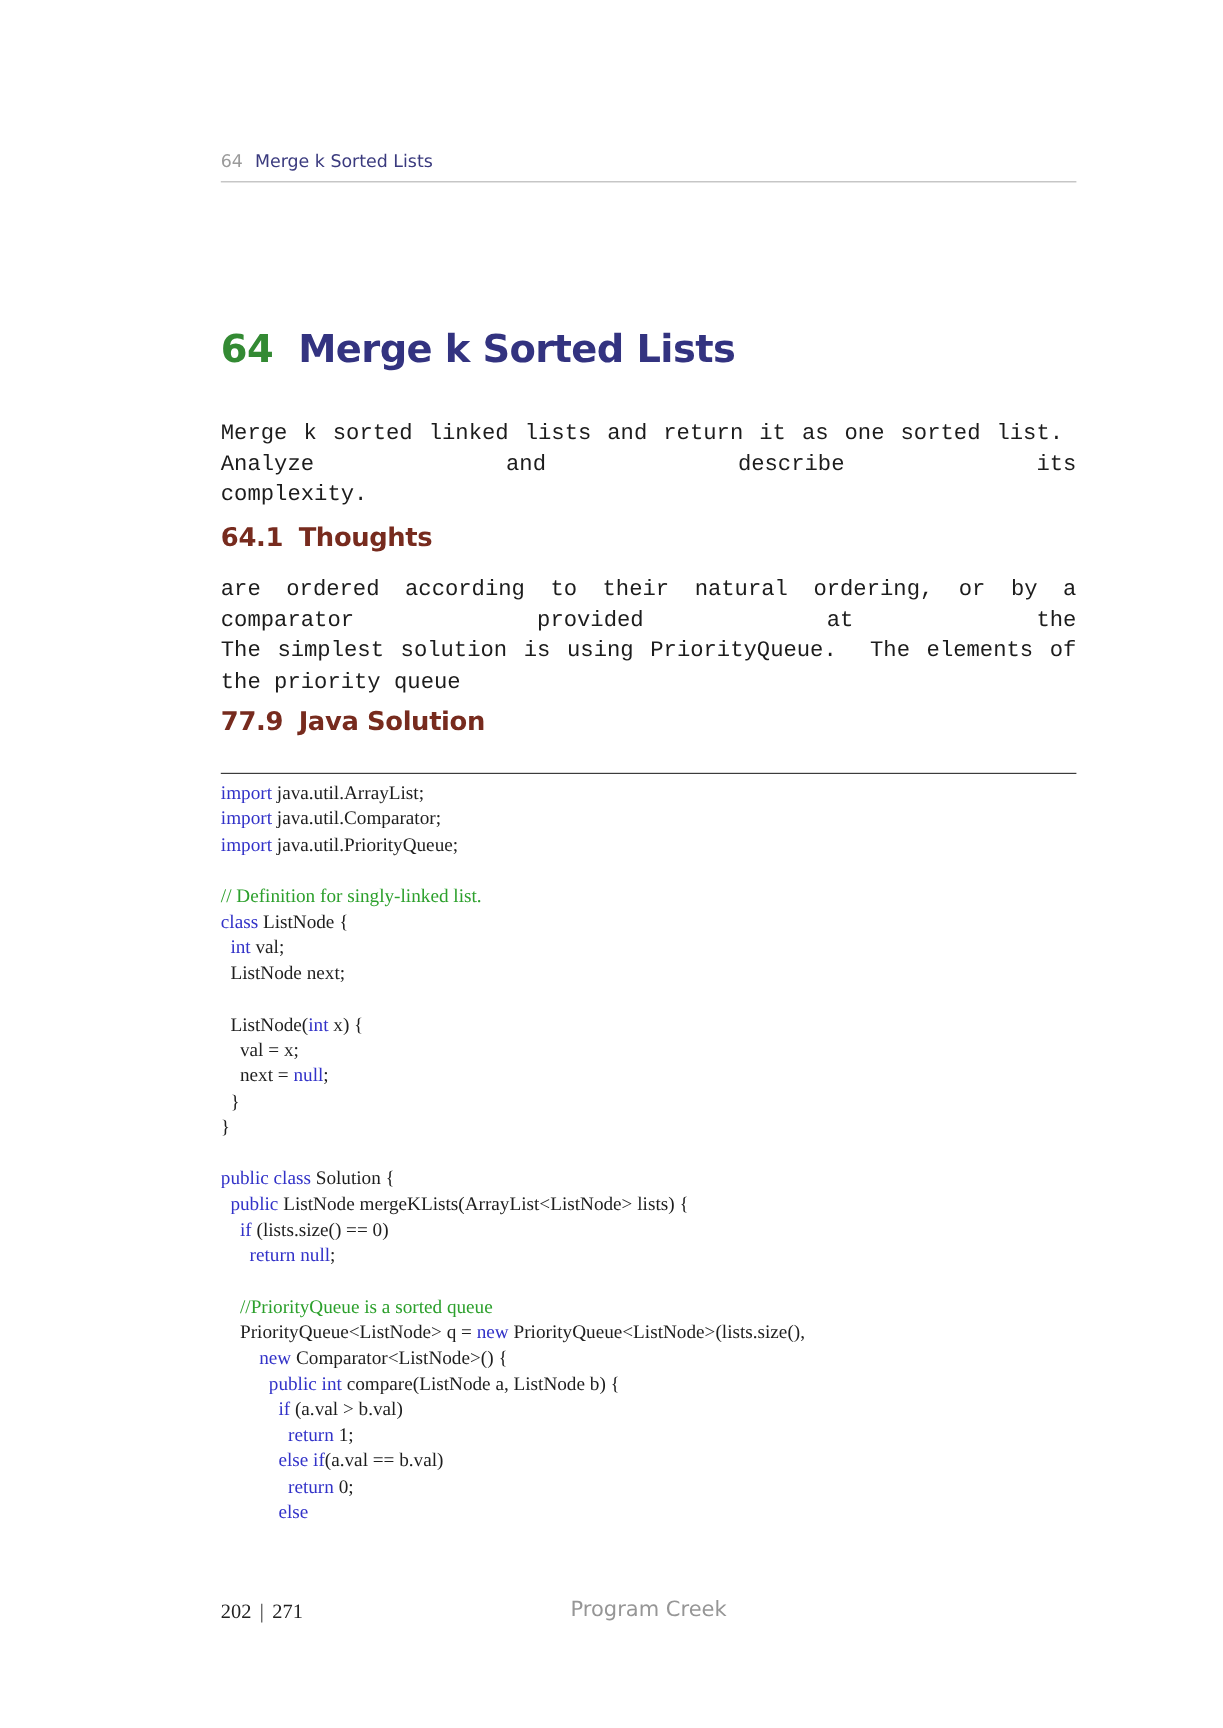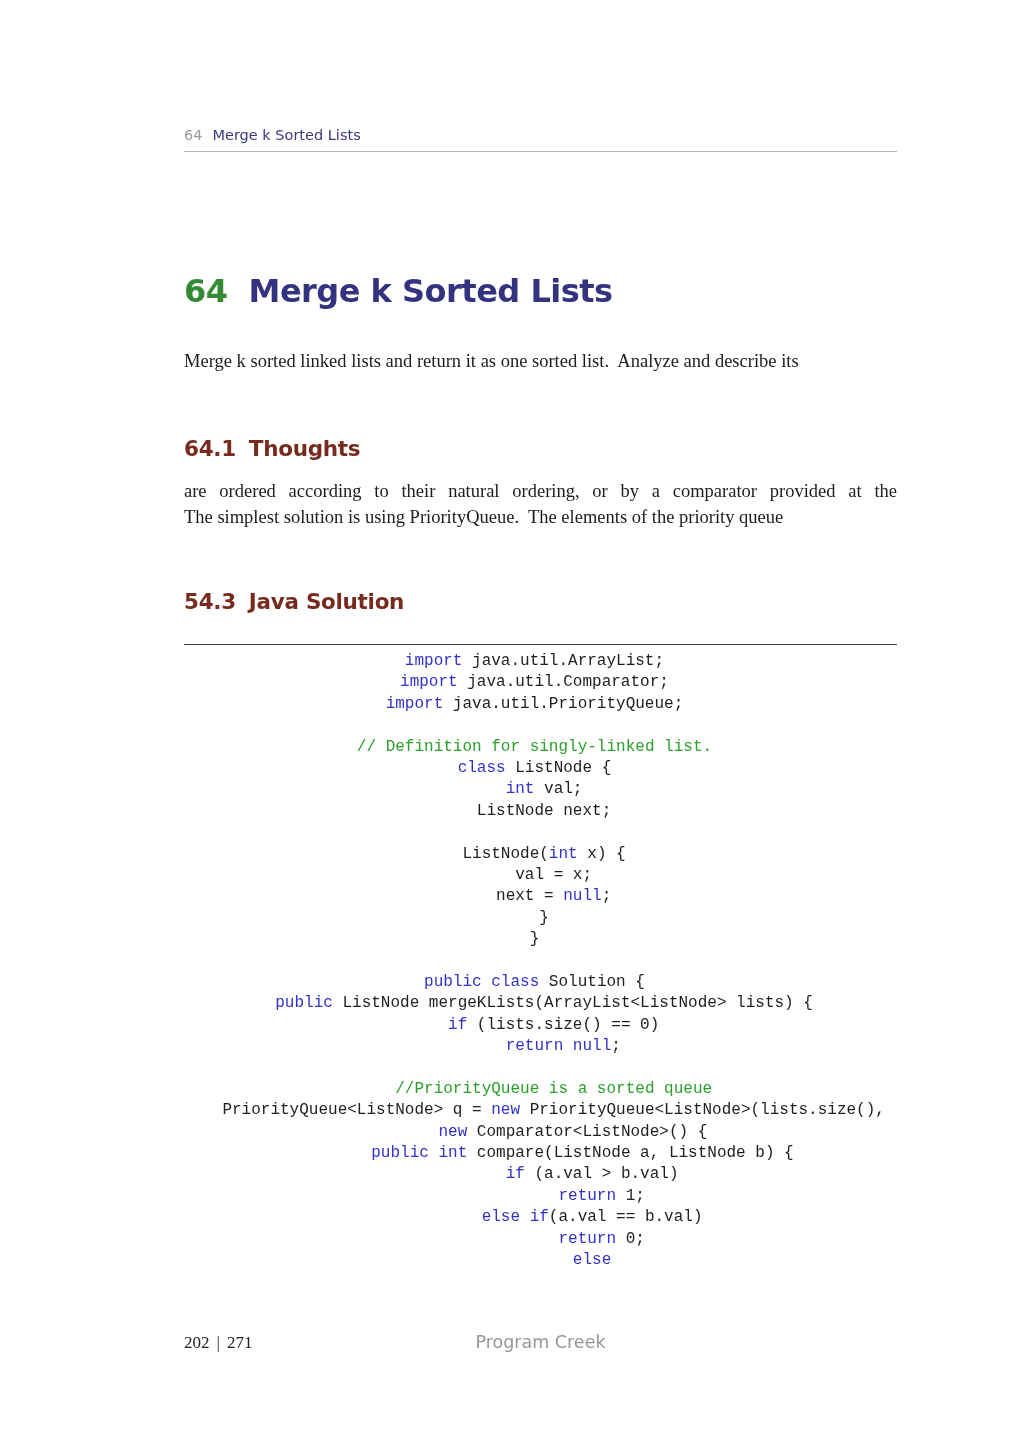--- a/index.html
+++ b/index.html
@@ -20,42 +20,42 @@
   .chapter-title {
     position:absolute; top:272px; left:0; margin:0; white-space:nowrap;
     font-family:"DejaVu Sans", sans-serif; font-weight:bold; font-size:32px;
     letter-spacing:-0.5px; line-height:38px;
   }
   .ct-num  { color:var(--chapter-number-green); margin-right:21px; }
   .ct-text { color:var(--title-navy); }
 
   .para {
     position:absolute; left:0; width:713px;
-    font-family:Liberation Serif, serif; font-size:18.5px; line-height:25.5px;
+    font-family:Liberation Mono, monospace; font-size:18.5px; line-height:25.5px;
     color:var(--body-text);
   }
   .jline { text-align:justify; text-align-last:justify; }
   .jline:last-child { text-align-last:left; }
   #intro-paragraph { top:349px; }
   #thoughts-paragraph { top:479px; }
 
   .section-heading {
     position:absolute; left:0; margin:0; white-space:nowrap;
     font-family:"DejaVu Sans", sans-serif; font-weight:bold; font-size:21.5px;
     letter-spacing:-0.3px; color:var(--section-heading-maroon);
   }
   .sh-num { margin-right:13px; }
   #section-heading-thoughts { top:436px; }
   #section-heading-java-solution { top:589px; }
 
   .code-rule { position:absolute; top:644px; left:0; width:713px; border-top:1.6px solid var(--code-rule-dark); }
   .code {
     position:absolute; top:651px; left:0; margin:0;
-    font-family:Liberation Mono, monospace; font-size:16px; line-height:21.4px;
-    color:var(--code-text); white-space:pre;text-align:center;
+    font-family:Liberation Serif, serif; font-size:16px; line-height:21.4px;
+    color:var(--code-text); white-space:pre;
   }
   .code-line { height:21.4px; }
   .tok-k { color:var(--keyword-blue); }
   .tok-c { color:var(--comment-green); }
   .tok-p { color:var(--code-text); }
 
   .page-footer { position:absolute; top:1332px; left:0; width:713px; height:24px; }
   .folio {
     position:absolute; left:0; top:1px;
     font-family:"Liberation Serif", serif; font-size:17px; color:#222222; white-space:nowrap;
@@ -75,33 +75,34 @@
     <span class="rh-num">64</span><span class="rh-title">Merge k Sorted Lists</span>
   </header>
   <div class="rh-rule"></div>
 
   <h1 class="chapter-title">
     <span class="ct-num">64</span><span class="ct-text">Merge k Sorted Lists</span>
   </h1>
 
   <div class="para" id="intro-paragraph">
       <div class="jline">Merge k sorted linked lists and return it as one sorted list.&nbsp; Analyze and describe its</div>
+      <div class="jline">complexity.</div>
     </div>
 
   <h2 class="section-heading" id="section-heading-thoughts">
     <span class="sh-num">64.1</span><span>Thoughts</span>
   </h2>
 
   <div class="para" id="thoughts-paragraph">
       <div class="jline">are ordered according to their natural ordering, or by a comparator provided at the</div>
       <div class="jline">The simplest solution is using PriorityQueue.&nbsp; The elements of the priority queue</div>
     </div>
 
   <h2 class="section-heading" id="section-heading-java-solution">
-    <span class="sh-num">54.3</span><span>Java Solution</span>
+    <span class="sh-num">77.9</span><span>Java Solution</span>
   </h2>
 
   <div class="code-rule"></div>
   <pre class="code" id="java-code-block"><div class="code-line"><span class="tok-k">import</span><span class="tok-p"> java.util.ArrayList;</span></div><div class="code-line"><span class="tok-k">import</span><span class="tok-p"> java.util.Comparator;</span></div><div class="code-line"><span class="tok-k">import</span><span class="tok-p"> java.util.PriorityQueue;</span></div><div class="code-line">&nbsp;</div><div class="code-line"><span class="tok-c">// Definition for singly-linked list.</span></div><div class="code-line"><span class="tok-k">class</span><span class="tok-p"> ListNode {</span></div><div class="code-line"><span class="tok-p">  </span><span class="tok-k">int</span><span class="tok-p"> val;</span></div><div class="code-line"><span class="tok-p">  ListNode next;</span></div><div class="code-line">&nbsp;</div><div class="code-line"><span class="tok-p">  ListNode(</span><span class="tok-k">int</span><span class="tok-p"> x) {</span></div><div class="code-line"><span class="tok-p">    val = x;</span></div><div class="code-line"><span class="tok-p">    next = </span><span class="tok-k">null</span><span class="tok-p">;</span></div><div class="code-line"><span class="tok-p">  }</span></div><div class="code-line"><span class="tok-p">}</span></div><div class="code-line">&nbsp;</div><div class="code-line"><span class="tok-k">public</span><span class="tok-p"> </span><span class="tok-k">class</span><span class="tok-p"> Solution {</span></div><div class="code-line"><span class="tok-p">  </span><span class="tok-k">public</span><span class="tok-p"> ListNode mergeKLists(ArrayList&lt;ListNode&gt; lists) {</span></div><div class="code-line"><span class="tok-p">    </span><span class="tok-k">if</span><span class="tok-p"> (lists.size() == 0)</span></div><div class="code-line"><span class="tok-p">      </span><span class="tok-k">return</span><span class="tok-p"> </span><span class="tok-k">null</span><span class="tok-p">;</span></div><div class="code-line">&nbsp;</div><div class="code-line"><span class="tok-p">    </span><span class="tok-c">//PriorityQueue is a sorted queue</span></div><div class="code-line"><span class="tok-p">    PriorityQueue&lt;ListNode&gt; q = </span><span class="tok-k">new</span><span class="tok-p"> PriorityQueue&lt;ListNode&gt;(lists.size(),</span></div><div class="code-line"><span class="tok-p">        </span><span class="tok-k">new</span><span class="tok-p"> Comparator&lt;ListNode&gt;() {</span></div><div class="code-line"><span class="tok-p">          </span><span class="tok-k">public</span><span class="tok-p"> </span><span class="tok-k">int</span><span class="tok-p"> compare(ListNode a, ListNode b) {</span></div><div class="code-line"><span class="tok-p">            </span><span class="tok-k">if</span><span class="tok-p"> (a.val &gt; b.val)</span></div><div class="code-line"><span class="tok-p">              </span><span class="tok-k">return</span><span class="tok-p"> 1;</span></div><div class="code-line"><span class="tok-p">            </span><span class="tok-k">else</span><span class="tok-p"> </span><span class="tok-k">if</span><span class="tok-p">(a.val == b.val)</span></div><div class="code-line"><span class="tok-p">              </span><span class="tok-k">return</span><span class="tok-p"> 0;</span></div><div class="code-line"><span class="tok-p">            </span><span class="tok-k">else</span></div></pre>
 
   <footer class="page-footer">
     <span class="folio">
       <span>202</span><span class="sep">|</span><span>271</span>
     </span>
     <div class="publisher">Program Creek</div>

